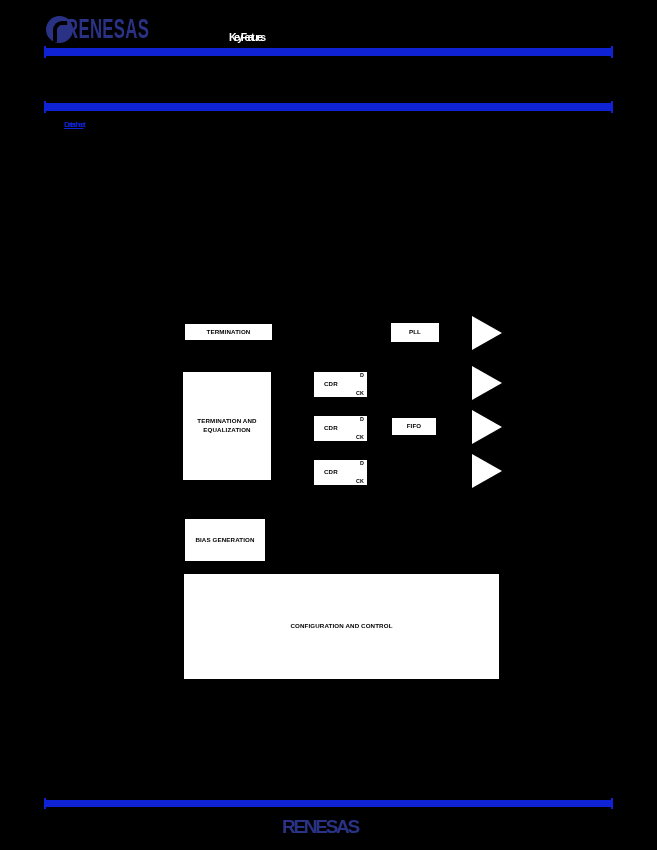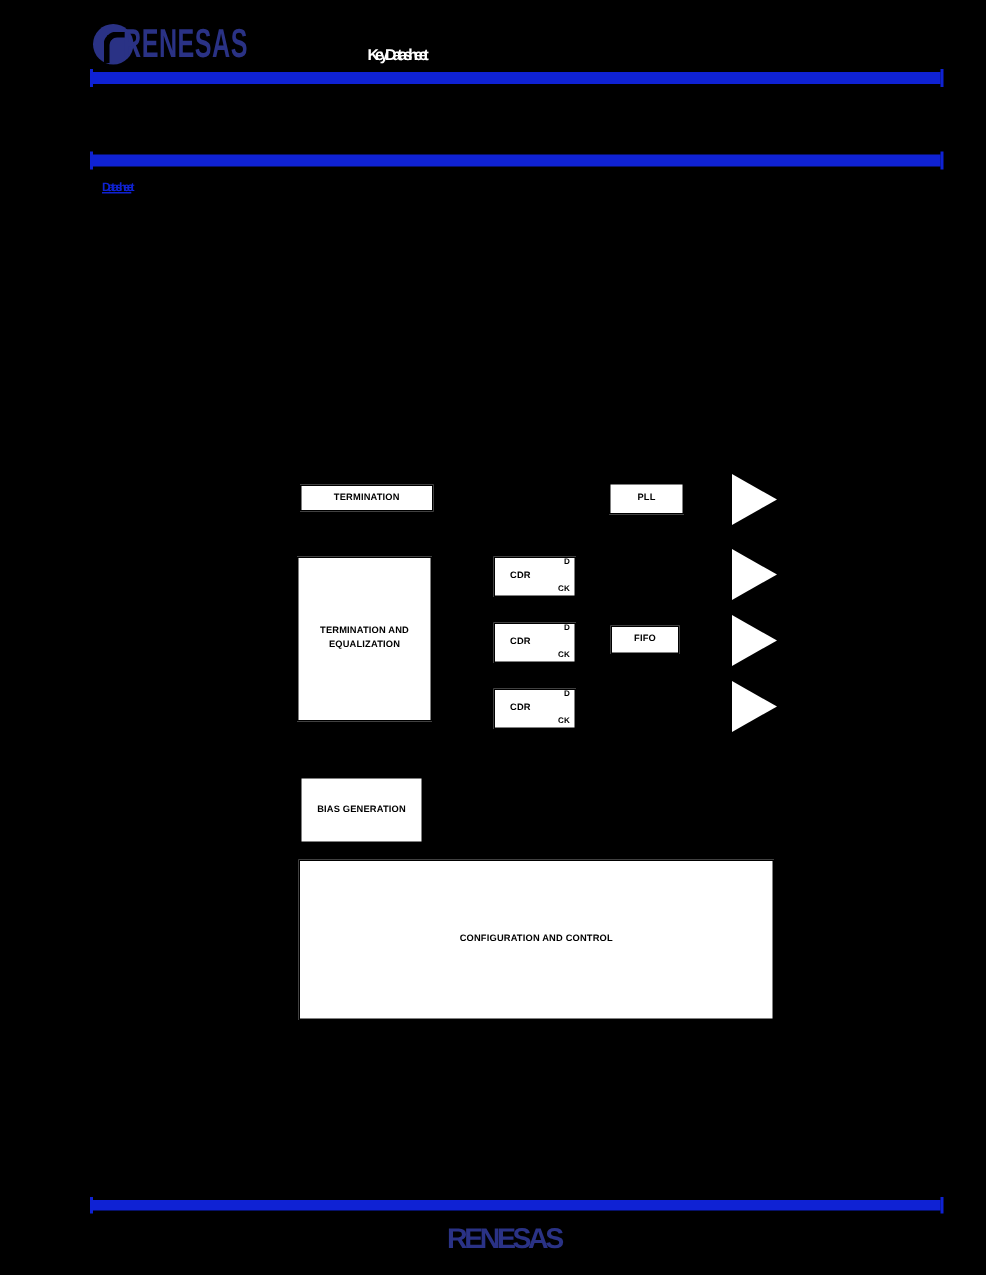--- a/index.html
+++ b/index.html
@@ -13,21 +13,20 @@
     position: relative;
     overflow: hidden;
     font-family: "Liberation Sans", sans-serif;
     color: #000000;
   }
 
   .page {
     position: absolute;
     inset: 0;
     background: #000000;
-    margin-left: 16px;
   }
 
   
   .header {
     position: absolute;
     left: 0; top: 0;
     width: 657px;
     height: 70px;
   }
   .logo {
@@ -135,21 +134,21 @@
   .subhead-1 { left: 48px; top: 54px; font-weight: 700; }
   .bodyblock {
     left: 48px;
     top: 66px;
     width: 560px;
     white-space: normal;
   }
 
   .link-text {
     position: absolute;
-    left: 52px;
+    left: 64px;
     top: 120px;
     font-size: 8px;
     font-weight: 700;
     color: #0f22d4;
     text-decoration: underline;
     letter-spacing: -0.26em;
     white-space: nowrap;
     text-align: center;
   }
 
@@ -277,21 +276,21 @@
 
 <div class="page">
 
   <div class="header">
 
     <div class="logo">
       <span class="mark"></span>
       <span class="word">RENESAS</span>
     </div>
 
-    <div class="header-title">Key Datasheet</div>
+    <div class="header-title">Key Features</div>
   </div>
 
   <div class="bar bar-top"></div>
 
   <div class="hidden-text subhead-1">Description</div>
   <div class="hidden-text bodyblock"></div>
 
   <div class="bar bar-second"></div>
 
   <a class="link-text" href="#">Datasheet</a>

